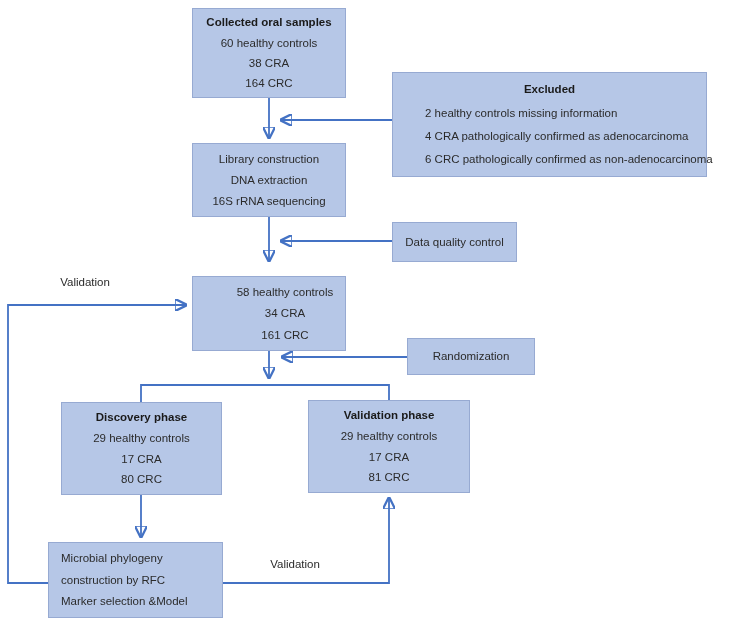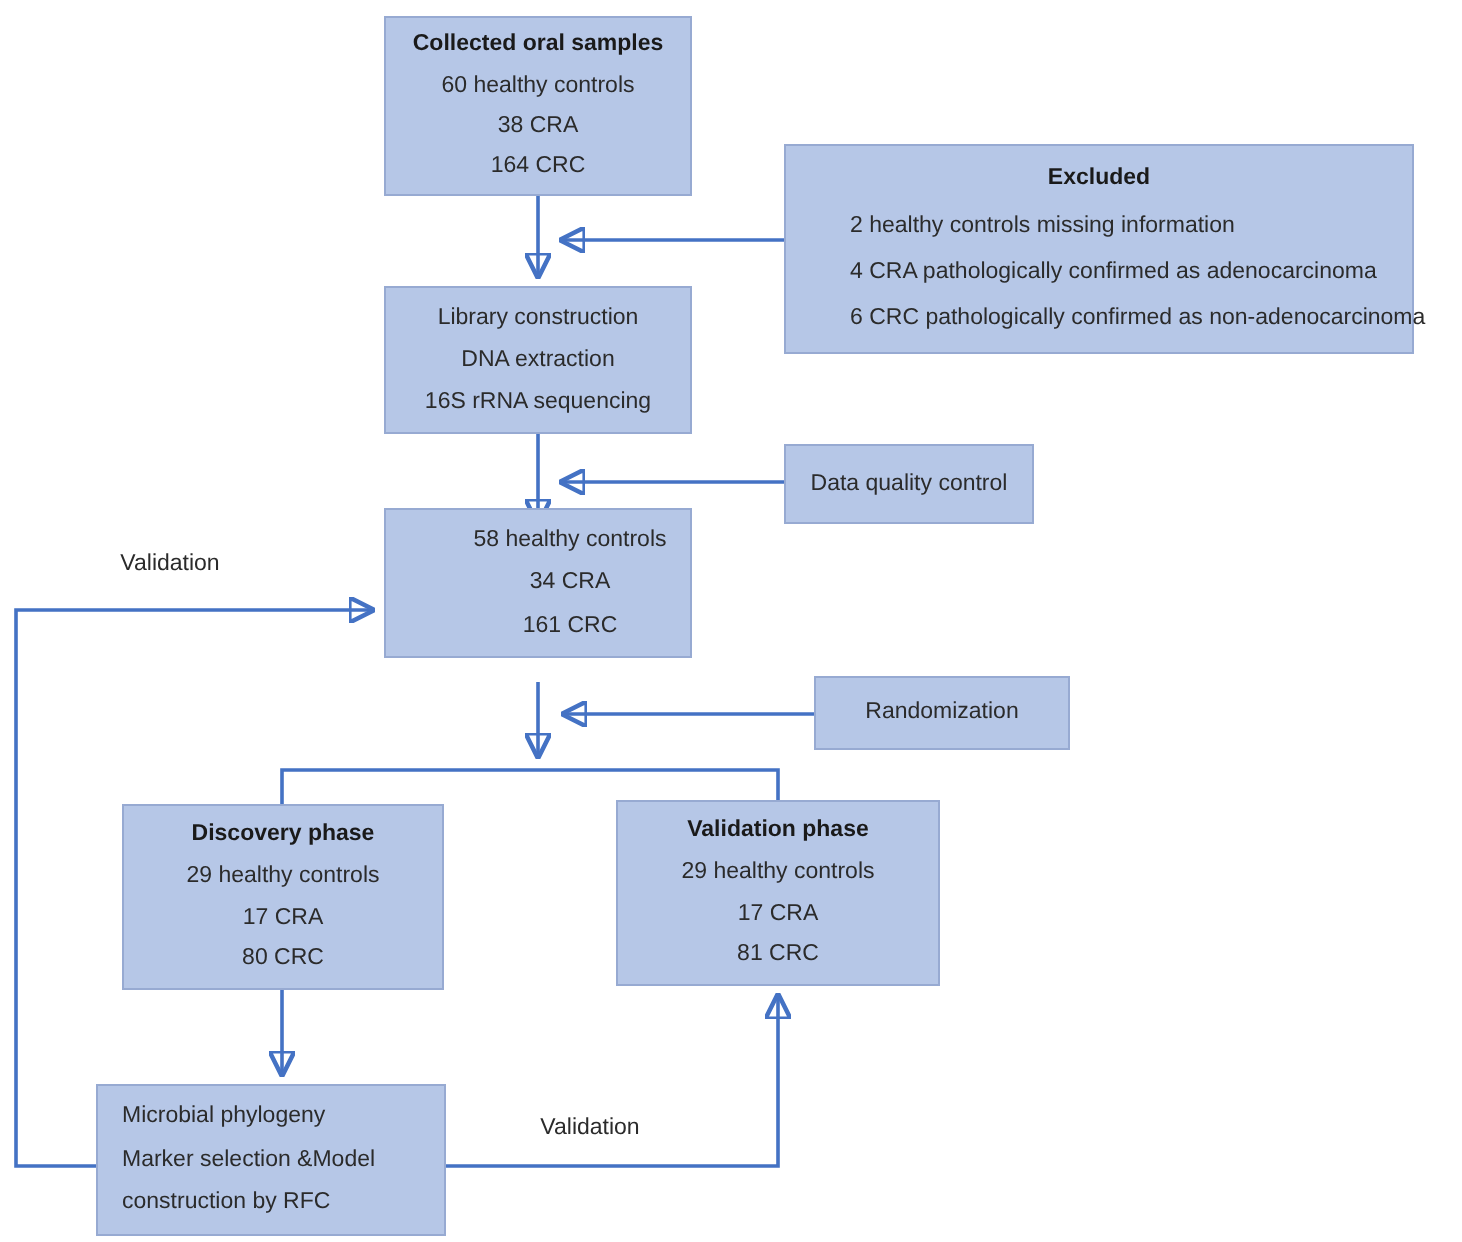--- a/index.html
+++ b/index.html
@@ -77,21 +77,21 @@
   <div class="box" style="left:192px;top:143px;width:154px;height:74px;">
     <div class="line">Library construction</div>
     <div class="line">DNA extraction</div>
     <div class="line">16S rRNA sequencing</div>
   </div>
 
   <div class="box" style="left:392px;top:222px;width:125px;height:40px;">
     <div class="line">Data quality control</div>
   </div>
 
-  <div class="box" style="left:192px;top:254px;width:154px;height:75px;padding-left:32px;">
+  <div class="box" style="left:192px;top:276px;width:154px;height:75px;padding-left:32px;">
     <div class="line">58 healthy controls</div>
     <div class="line">34 CRA</div>
     <div class="line">161 CRC</div>
   </div>
 
   <div class="box" style="left:407px;top:338px;width:128px;height:37px;">
     <div class="line">Randomization</div>
   </div>
 
   <div class="box" style="left:61px;top:402px;width:161px;height:93px;">
@@ -103,21 +103,21 @@
 
   <div class="box" style="left:308px;top:400px;width:162px;height:93px;">
     <div class="line title">Validation phase</div>
     <div class="line">29 healthy controls</div>
     <div class="line">17 CRA</div>
     <div class="line">81 CRC</div>
   </div>
 
   <div class="box box-model" style="left:48px;top:542px;width:175px;height:76px;">
     <div class="line">Microbial phylogeny</div>
+    <div class="line">construction by RFC</div>
     <div class="line">Marker selection &amp;Model</div>
-    <div class="line">construction by RFC</div>
   </div>
 
   <div class="edge-label" style="left:40px;top:276px;width:90px;">Validation</div>
 
   <div class="edge-label" style="left:250px;top:558px;width:90px;">Validation</div>
 
 </div>
 
 </body></html>

